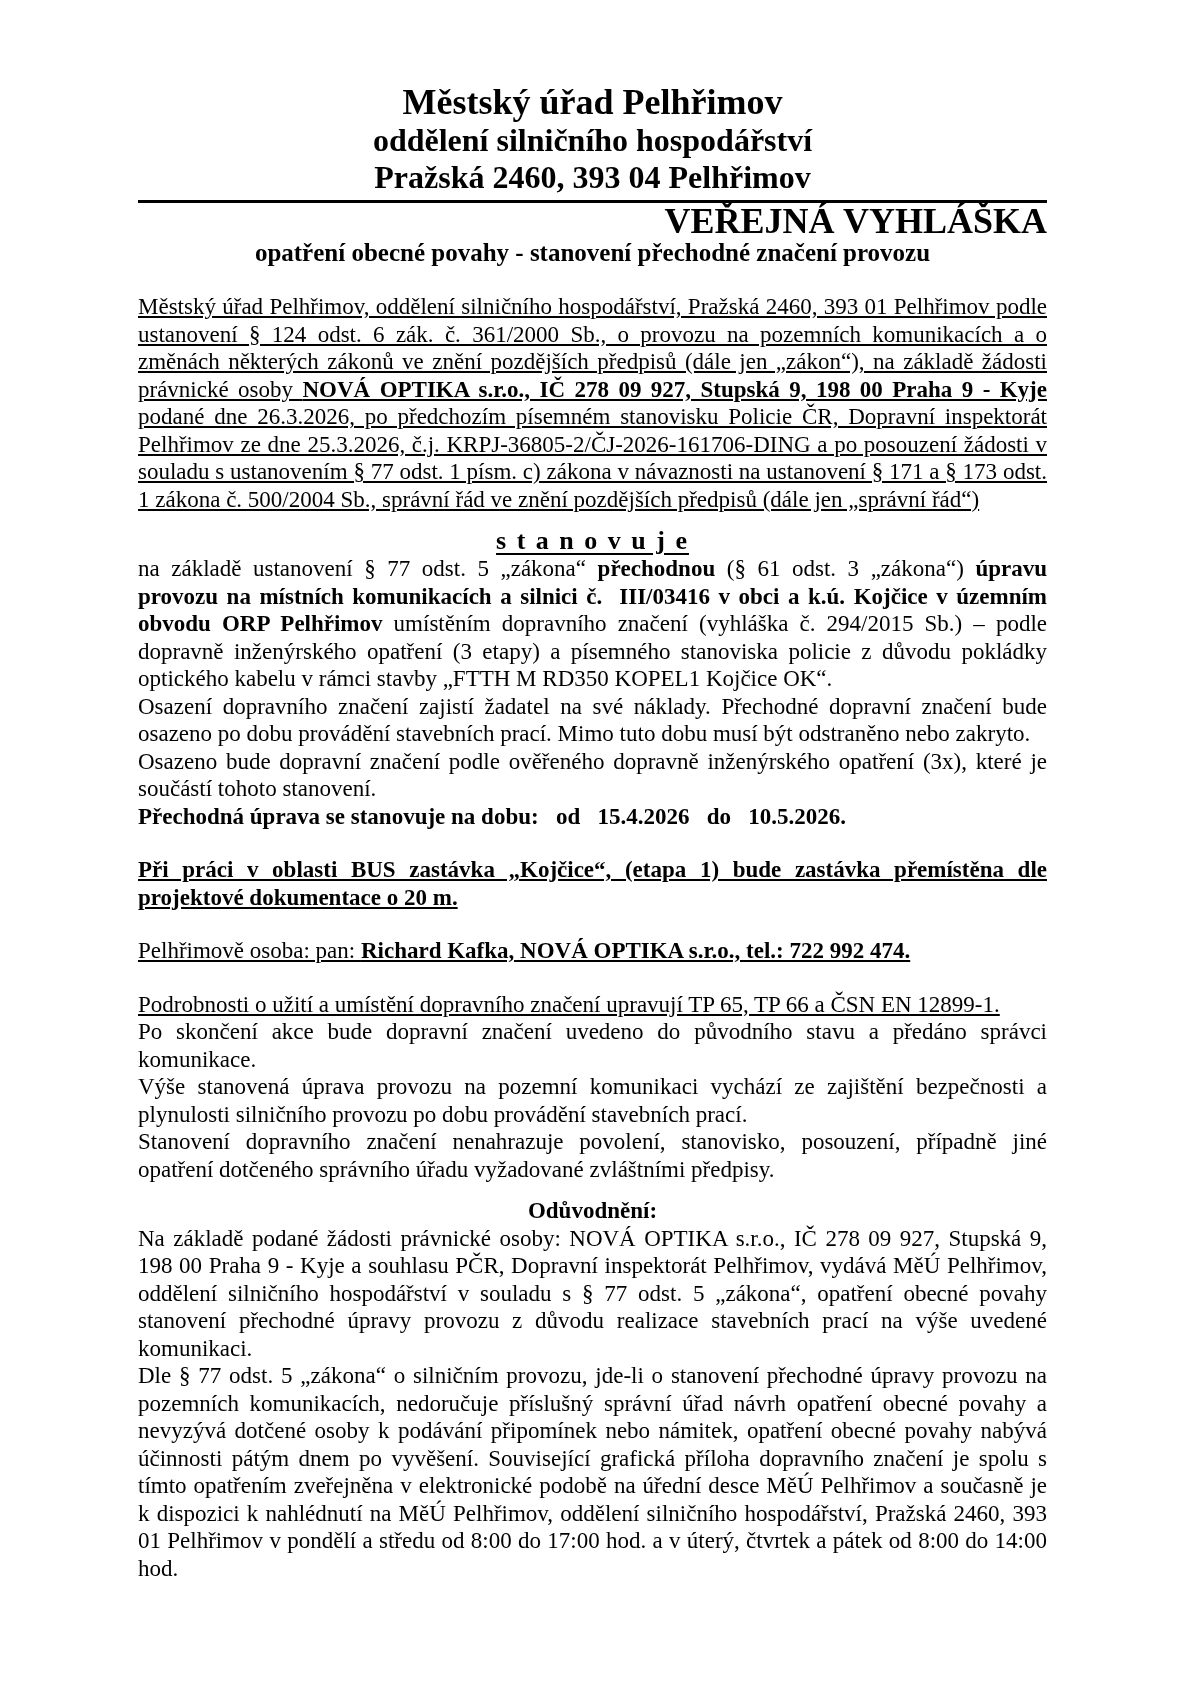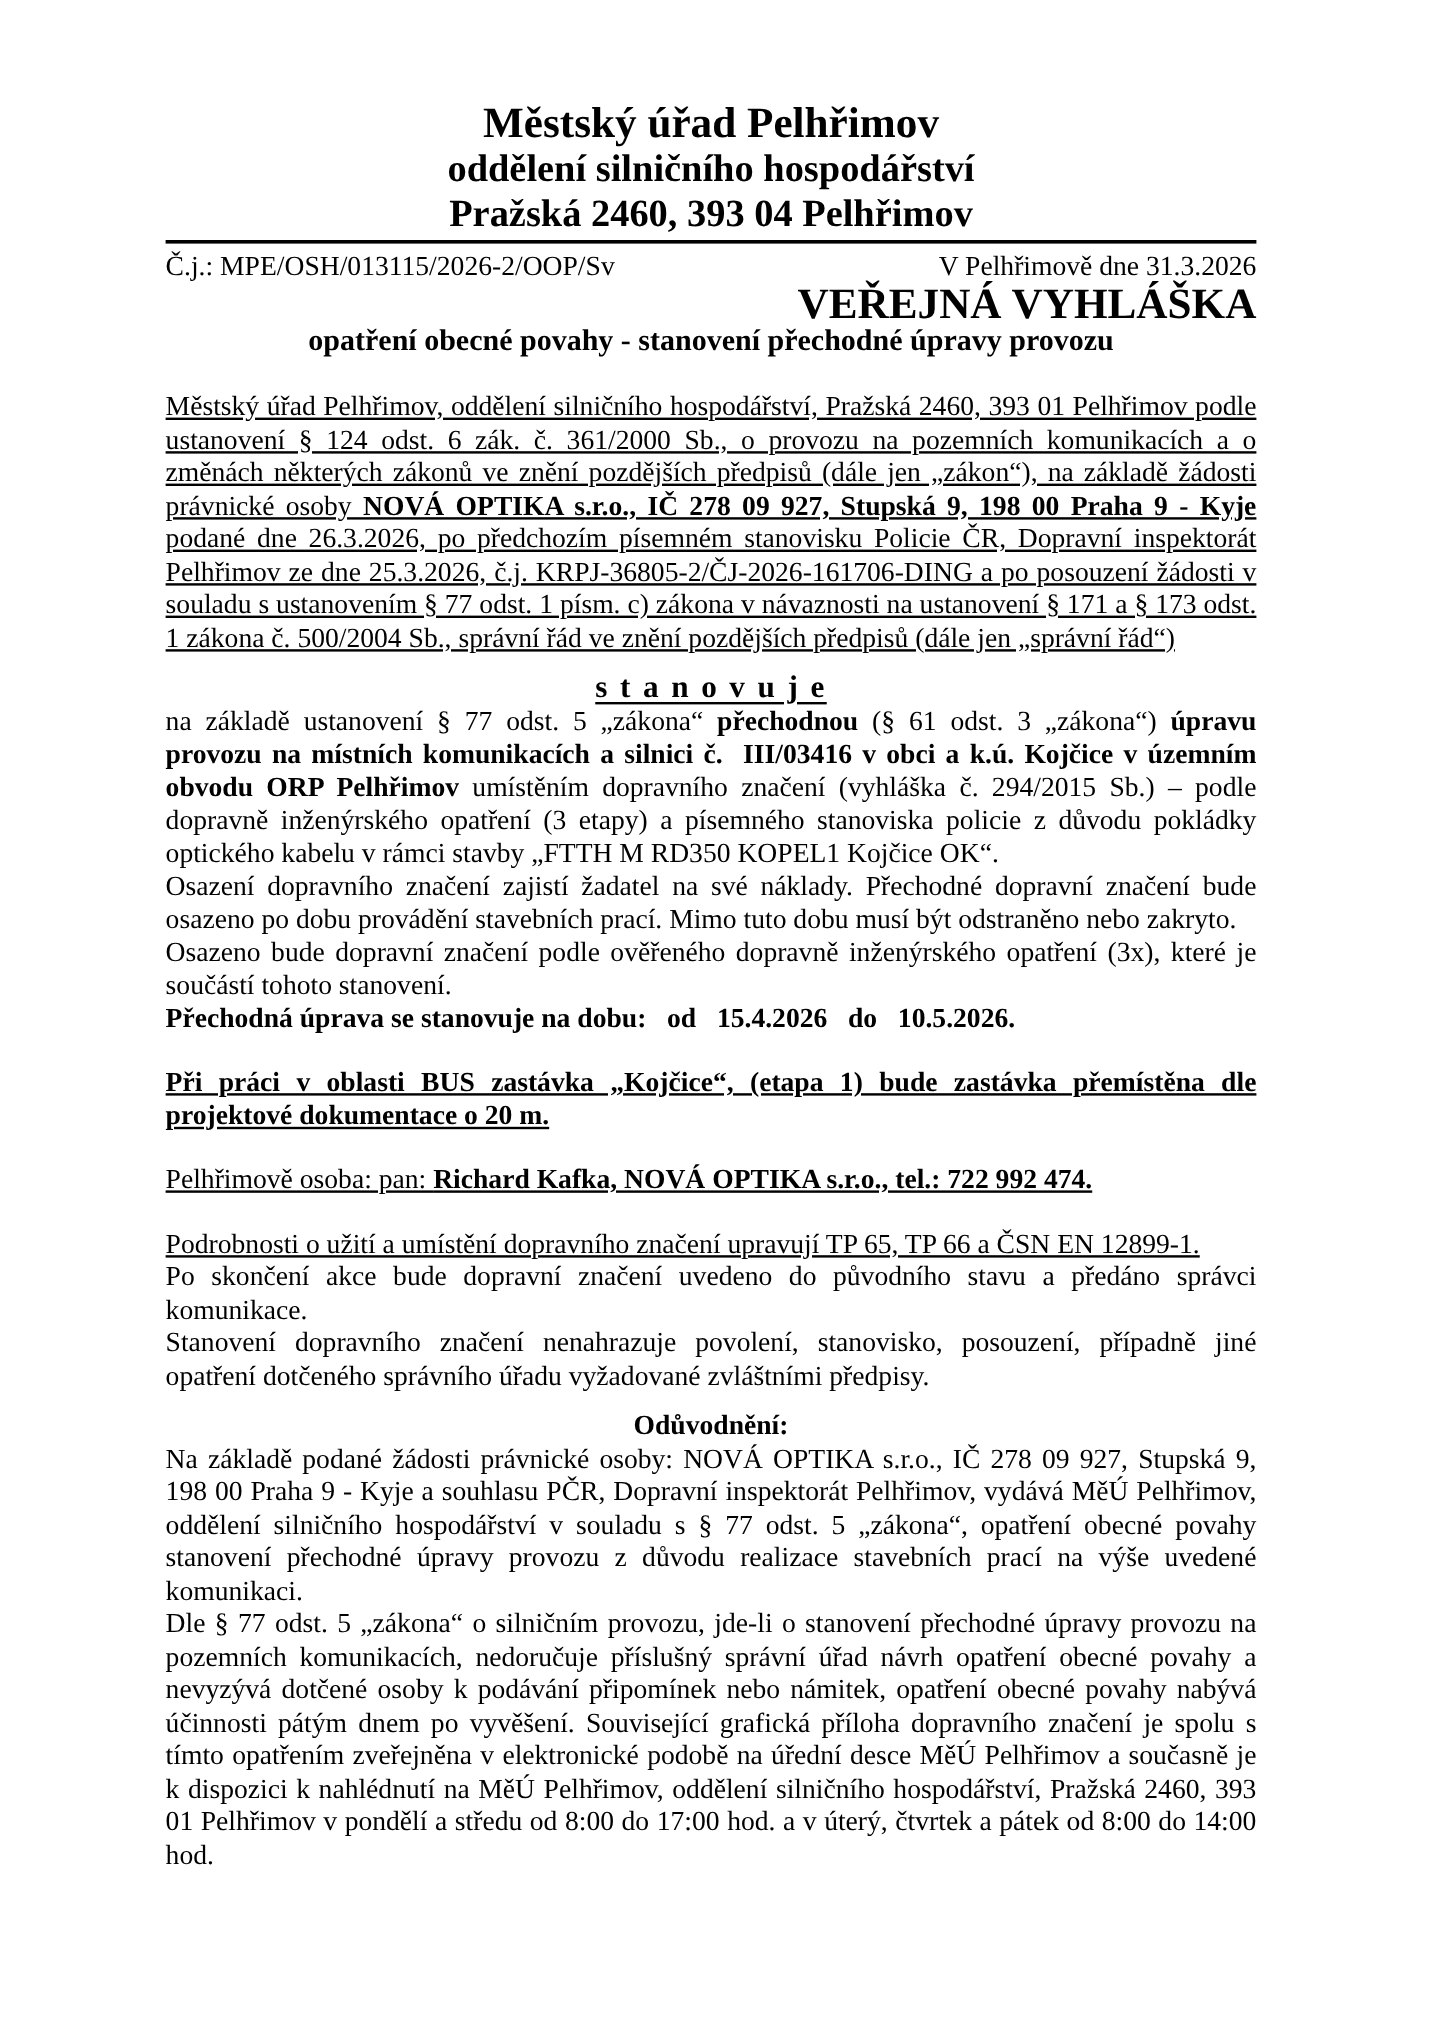--- a/index.html
+++ b/index.html
@@ -60,47 +60,44 @@
 <div class="page">
 
   <header>
     <div class="org-line-1">Městský úřad Pelhřimov</div>
     <div class="org-line-2">oddělení silničního hospodářství</div>
     <div class="org-line-2">Pražská 2460, 393 04 Pelhřimov</div>
   </header>
 
   <div class="rule"></div>
 
-  <div class="ref-row">
-    <span>Č.j.: MPE/OSH/013115/2026-2/OOP/Sv</span>
-    <span>V Pelhřimově dne 31.3.2026</span>
-  </div>
 
   <div class="doc-type">VEŘEJNÁ VYHLÁŠKA</div>
-  <div class="doc-subtitle">opatření obecné povahy - stanovení přechodné úpravy provozu</div>
+  <div class="doc-subtitle">opatření obecné povahy - stanovení přechodné značení provozu</div>
 
   <main>
 
     <p class="para mt-lg"><span>Městský úřad Pelhřimov, oddělení silničního hospodářství, Pražská 2460, 393 01 Pelhřimov podle ustanovení § 124 odst. 6 zák. č. 361/2000 Sb., o provozu na pozemních komunikacích a o změnách některých zákonů ve znění pozdějších předpisů (dále jen „zákon“), na základě žádosti právnické osoby </span><b>NOVÁ OPTIKA s.r.o., IČ 278 09 927, Stupská 9, 198 00 Praha 9 - Kyje</b><span> podané dne 26.3.2026, po předchozím písemném stanovisku Policie ČR, Dopravní inspektorát Pelhřimov ze dne 25.3.2026, č.j. KRPJ-36805-2/ČJ-2026-161706-DING a po posouzení žádosti v souladu s ustanovením § 77 odst. 1 písm. c) zákona v návaznosti na ustanovení § 171 a § 173 odst. 1 zákona č. 500/2004 Sb., správní řád ve znění pozdějších předpisů (dále jen „správní řád“)</span></p>
 
     <div class="stanovuje-heading"><span>s t a n o v u j e</span></div>
 
     <p class="para mt-md"><span>na základě ustanovení § 77 odst. 5 „zákona“ </span><b>přechodnou</b><span> (§ 61 odst. 3 „zákona“) </span><b>úpravu provozu na místních komunikacích a silnici č.&nbsp; III/03416 v&nbsp;obci a&nbsp;k.ú. Kojčice v&nbsp;územním obvodu ORP Pelhřimov</b><span> umístěním dopravního značení (vyhláška č. 294/2015 Sb.) – podle dopravně inženýrského opatření (3 etapy) a písemného stanoviska policie z důvodu pokládky optického kabelu v rámci stavby „FTTH M RD350 KOPEL1 Kojčice OK“.</span></p>
 
     <p class="para mt-md">Osazení dopravního značení zajistí žadatel na své náklady. Přechodné dopravní značení bude osazeno po dobu provádění stavebních prací. Mimo tuto dobu musí být odstraněno nebo zakryto.</p>
     <p class="para">Osazeno bude dopravní značení podle ověřeného dopravně inženýrského opatření (3x), které je součástí tohoto stanovení.</p>
 
     <p class="para bold mt-md">Přechodná úprava se stanovuje na dobu:&nbsp;&nbsp; od&nbsp;&nbsp; 15.4.2026&nbsp;&nbsp; do&nbsp;&nbsp; 10.5.2026.</p>
 
     <p class="para bold mt-lg">Při práci v oblasti BUS zastávka „Kojčice“, (etapa 1) bude zastávka přemístěna dle projektové dokumentace o 20 m.</p>
 
     <p class="para mt-lg"><span>Pelhřimově osoba: pan: </span><b>Richard Kafka, NOVÁ OPTIKA s.r.o., tel.: 722 992 474.</b></p>
 
     <p class="para mt-lg">Podrobnosti o užití a umístění dopravního značení upravují TP 65, TP 66 a ČSN EN 12899-1.</p>
     <p class="para">Po skončení akce bude dopravní značení uvedeno do původního stavu a předáno správci komunikace.</p>
+    <p class="para">Výše stanovená úprava provozu na pozemní komunikaci vychází ze zajištění bezpečnosti a plynulosti silničního provozu po dobu provádění stavebních prací.</p>
     <p class="para">Stanovení dopravního značení nenahrazuje povolení, stanovisko, posouzení, případně jiné opatření dotčeného správního úřadu vyžadované zvláštními předpisy.</p>
 
     <div class="center-heading">Odůvodnění:</div>
 
     <p class="para">Na základě podané žádosti právnické osoby: NOVÁ OPTIKA s.r.o., IČ 278 09 927, Stupská 9, 198 00 Praha 9 - Kyje a souhlasu PČR, Dopravní inspektorát Pelhřimov, vydává MěÚ Pelhřimov, oddělení silničního hospodářství v souladu s § 77 odst. 5 „zákona“, opatření obecné povahy stanovení přechodné úpravy provozu z důvodu realizace stavebních prací na výše uvedené komunikaci.</p>
     <p class="para">Dle § 77 odst. 5 „zákona“ o silničním provozu, jde-li o stanovení přechodné úpravy provozu na pozemních komunikacích, nedoručuje příslušný správní úřad návrh opatření obecné povahy a nevyzývá dotčené osoby k podávání připomínek nebo námitek, opatření obecné povahy nabývá účinnosti pátým dnem po vyvěšení. Související grafická příloha dopravního značení je spolu s tímto opatřením zveřejněna v elektronické podobě na úřední desce MěÚ Pelhřimov a současně je k dispozici k nahlédnutí na MěÚ Pelhřimov, oddělení silničního hospodářství, Pražská 2460, 393 01 Pelhřimov v pondělí a středu od 8:00 do 17:00 hod. a v úterý, čtvrtek a pátek od 8:00 do 14:00 hod.</p>
 
   </main>
 </div>
 

